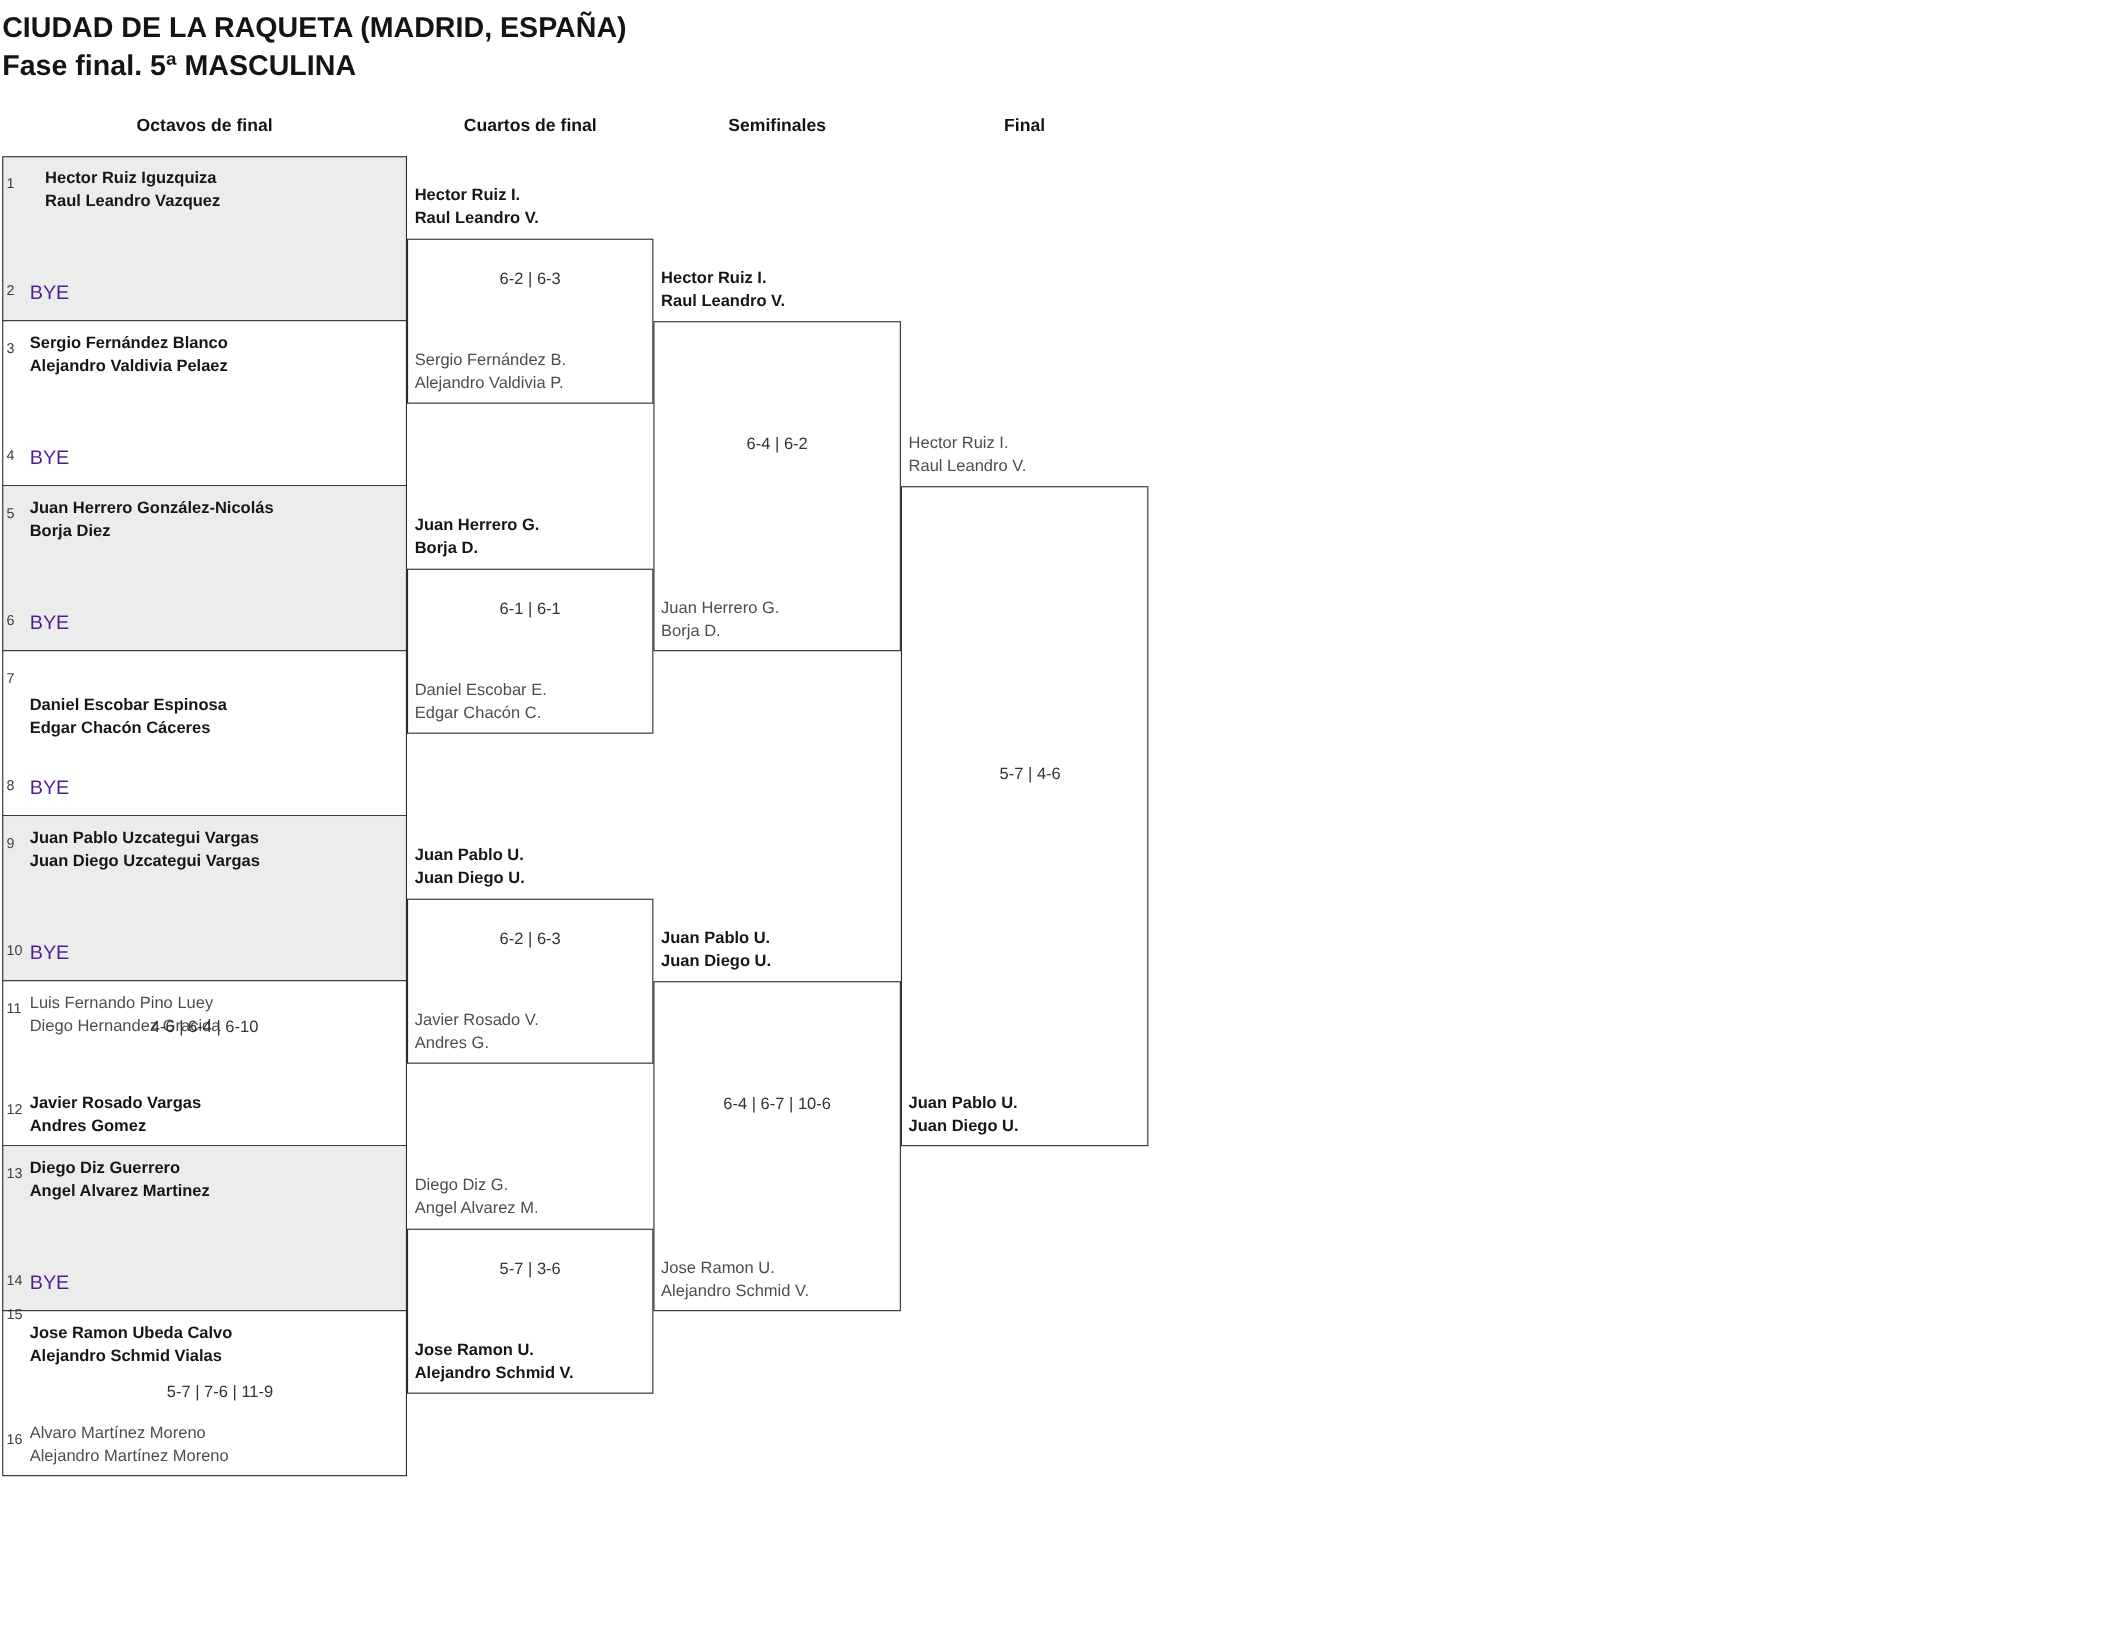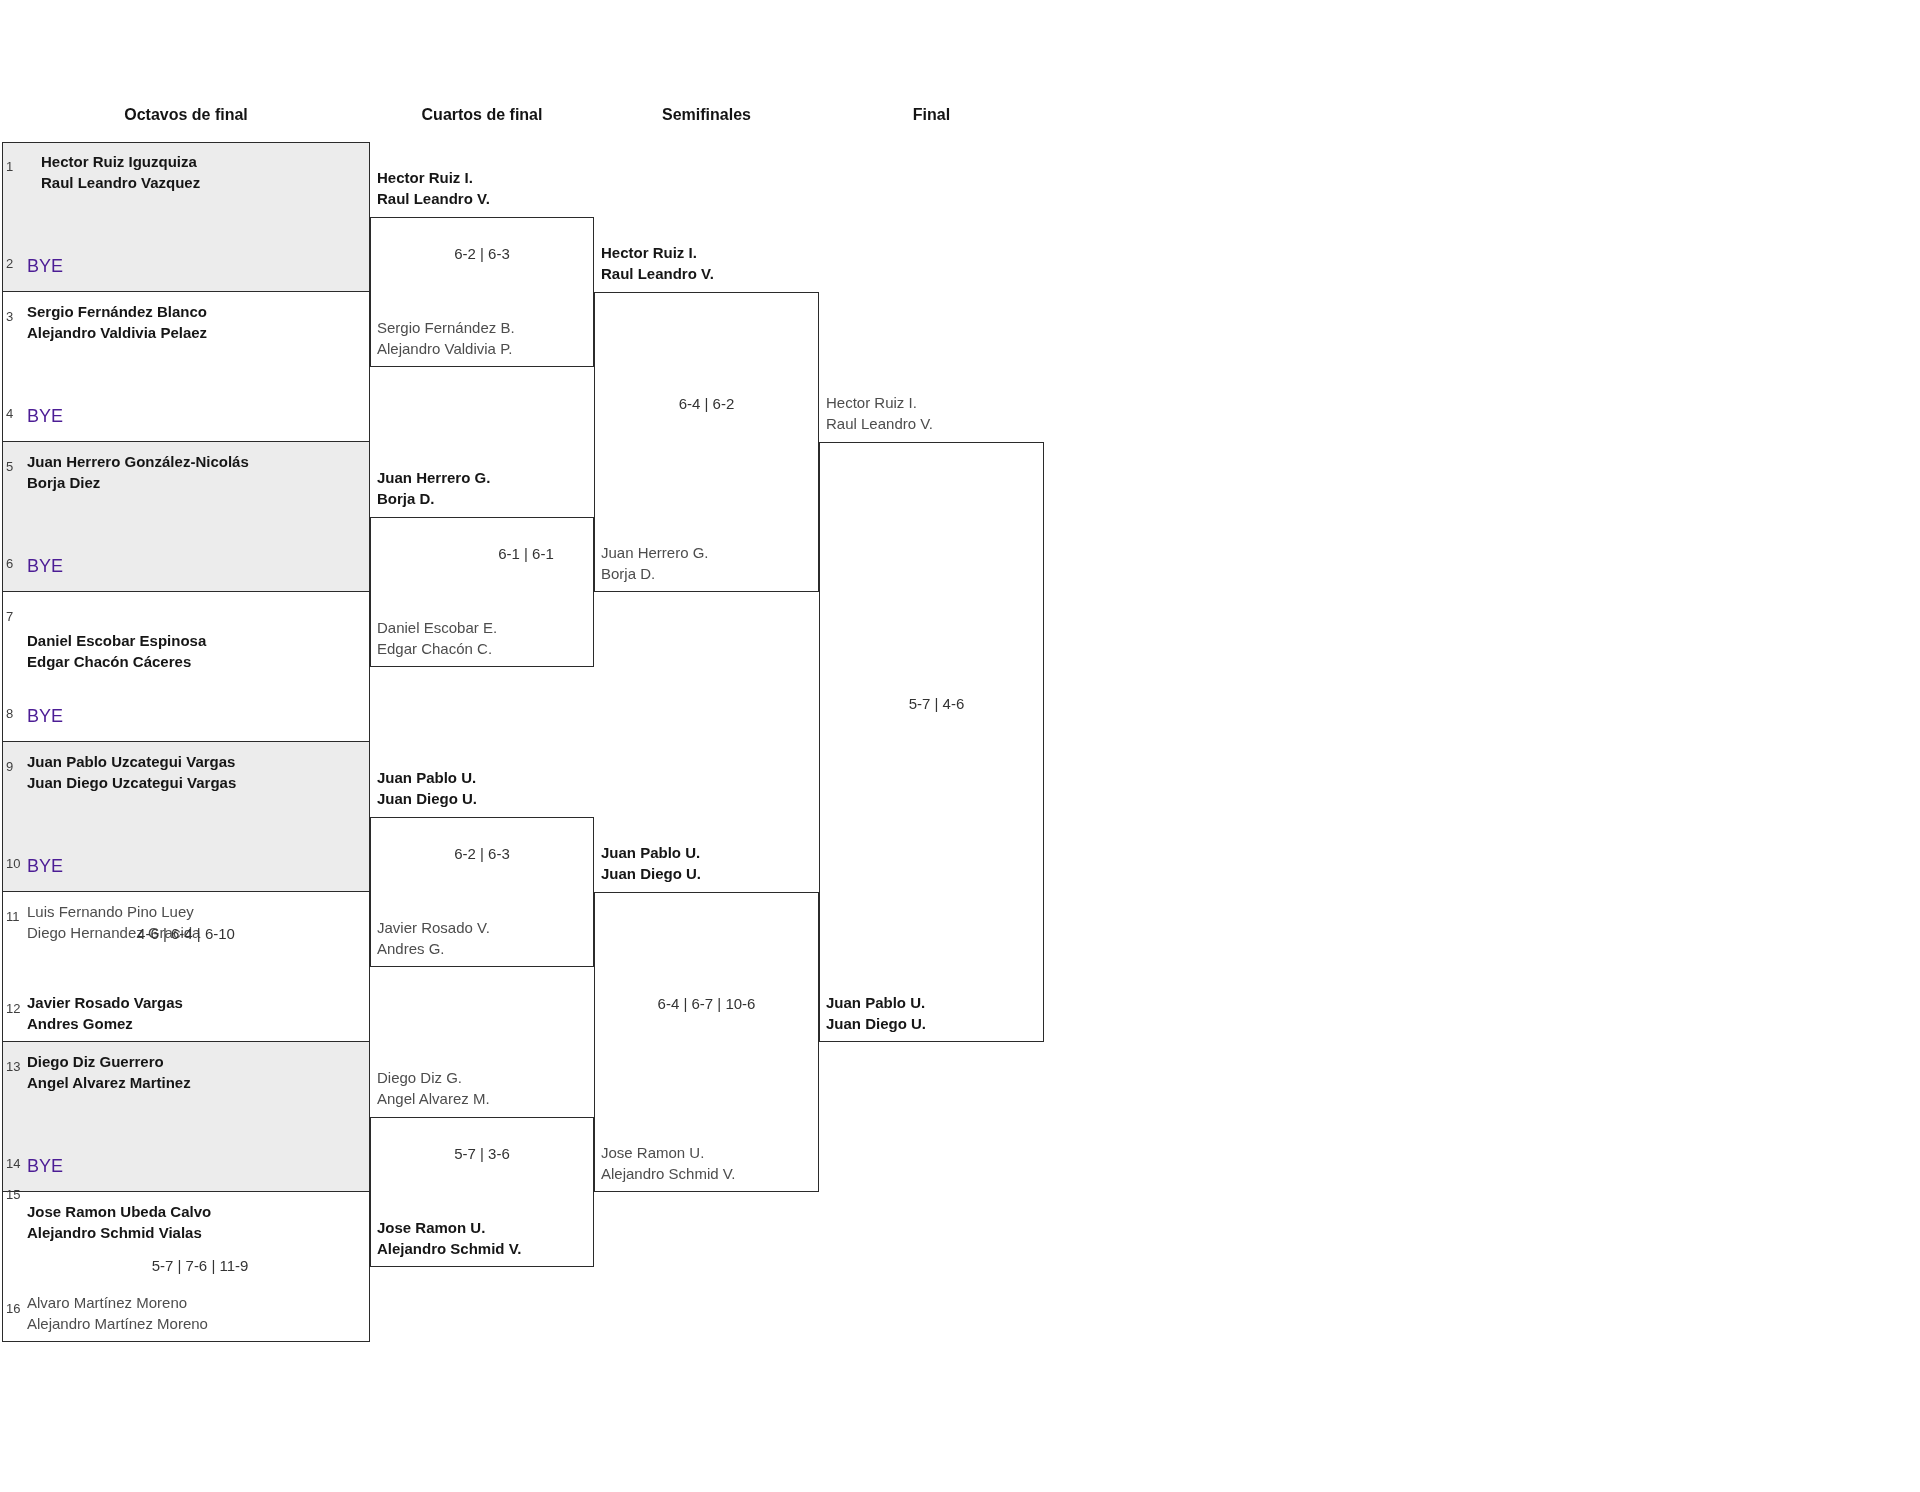--- a/index.html
+++ b/index.html
@@ -18,20 +18,24 @@
   .box{position:absolute;border:1.5px solid #2b2b2b;box-sizing:border-box;background:transparent;}
   .blk{position:absolute;left:2px;width:368px;height:150px;box-sizing:border-box;border-bottom:1.5px solid #2b2b2b;}
   .blk.last{border-bottom:none;}
   .gray{background:#ececec;}
 </style>
 </head>
 <body>
 
 <div class="canvas">
 
+  <div class="t" style="left:2px;top:8px;">
+    <div class="title-l">CIUDAD DE LA RAQUETA (MADRID, ESPAÑA)</div>
+    <div class="title-l">Fase final. 5ª MASCULINA</div>
+  </div>
 
   <div class="t hdr" style="left:2px;top:106px;width:368px;">Octavos de final</div>
   <div class="t hdr" style="left:370px;top:106px;width:224px;">Cuartos de final</div>
   <div class="t hdr" style="left:594px;top:106px;width:225px;">Semifinales</div>
   <div class="t hdr" style="left:819px;top:106px;width:225px;">Final</div>
 
   <div class="blk gray" style="top:142px;"></div>
   <div class="blk" style="top:292px;"></div>
   <div class="blk gray" style="top:442px;"></div>
   <div class="blk" style="top:592px;"></div>
@@ -138,21 +142,21 @@
   <div class="t sc" style="left:370px;top:244px;width:224px;">6-2 | 6-3</div>
   <div class="t nl" style="left:377px;top:317px;">
     <div>Sergio Fernández B.</div>
     <div>Alejandro Valdivia P.</div>
   </div>
 
   <div class="t nm" style="left:377px;top:467px;">
     <div>Juan Herrero G.</div>
     <div>Borja D.</div>
   </div>
-  <div class="t sc" style="left:370px;top:544px;width:224px;padding-left:44px;">6-1 | 6-1</div>
+  <div class="t sc" style="left:370px;top:544px;width:224px;">6-1 | 6-1</div>
   <div class="t nl" style="left:377px;top:617px;">
     <div>Daniel Escobar E.</div>
     <div>Edgar Chacón C.</div>
   </div>
 
   <div class="t nm" style="left:377px;top:767px;">
     <div>Juan Pablo U.</div>
     <div>Juan Diego U.</div>
   </div>
   <div class="t sc" style="left:370px;top:844px;width:224px;">6-2 | 6-3</div>

